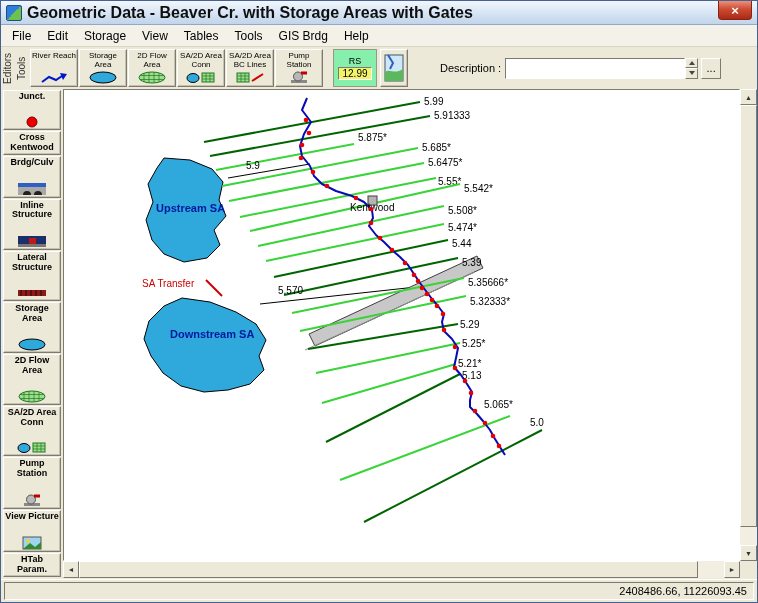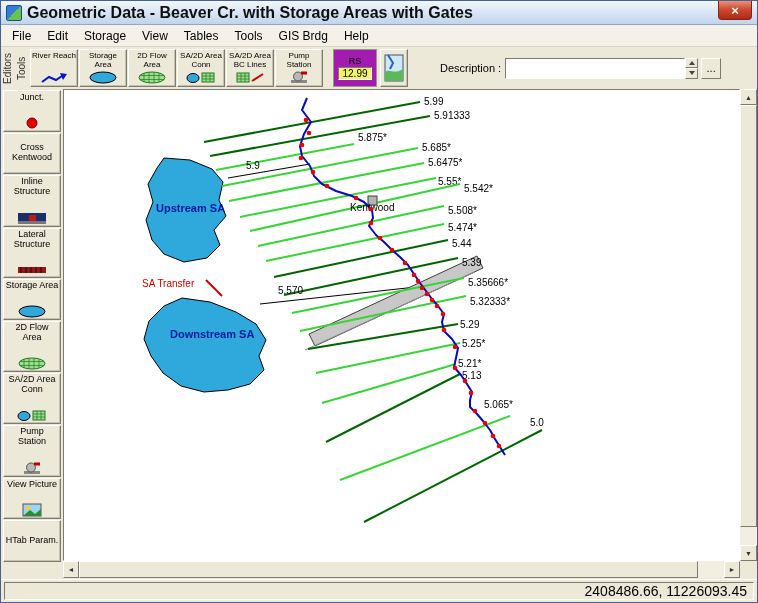--- a/index.html
+++ b/index.html
@@ -35,21 +35,21 @@
     display: flex; align-items: center; padding: 2px 1px; }
   .vlabels { display: flex; height: 38px; }
   .vlabel { writing-mode: vertical-rl; transform: rotate(180deg);
     font-size: 10px; color: #333; width: 14px; text-align: center; }
   .tbtn { width: 48px; height: 38px; margin-right: 1px; background: #ECE9D8;
     border: 1px solid; border-color: #FFFFFF #7E7A70 #7E7A70 #FFFFFF;
     box-shadow: inset -1px -1px 0 #C6C2B2;
     display: flex; flex-direction: column; align-items: center; justify-content: space-between;
     padding: 2px 1px; font-size: 8px; line-height: 1.1; text-align: center; cursor: pointer; }
   .rs-group { width: 44px; height: 38px; margin-left: 9px; border: 1px solid #9A968A;
-    background: #a21caf; display: flex; flex-direction: column; align-items: center;
+    background: #86efac; display: flex; flex-direction: column; align-items: center;
     justify-content: center; gap: 1px; }
   .rs-label { font-size: 9px; }
   .rs-value { font-size: 10px; background: #F2F36B; border: 1px solid;
     border-color: #7E7A70 #FFF #FFF #7E7A70; padding: 0 3px; }
   .map-btn { width: 28px; justify-content: center; margin-left: 3px; }
   .desc-label { font-size: 11px; margin-left: 10px; margin-right: 4px; white-space: nowrap; padding-left: 21px; }
   .desc-input { width: 180px; height: 21px; border: 1px solid;
     border-color: #7E7A70 #FFF #FFF #7E7A70; background: #FFF; font-size: 11px;
     padding: 0 3px; font-family: inherit; }
   .spinner { width: 13px; height: 21px; display: flex; flex-direction: column; }
@@ -59,21 +59,21 @@
   .spin-down::after { content: ""; border-left: 3px solid transparent; border-right: 3px solid transparent; border-top: 4px solid #444; }
   .ellipsis-btn { width: 20px; height: 21px; margin-left: 3px; background: #ECE9D8;
     border: 1px solid; border-color: #FFF #7E7A70 #7E7A70 #FFF; font-size: 11px;
     display: flex; align-items: center; justify-content: center; font-family: inherit; cursor: pointer; }
   
   .sidebar { position: absolute; left: 0; top: 88px; width: 62px; height: 474px;
     display: flex; flex-direction: column; padding: 1px 2px; gap: 1px; }
   .sbtn { flex: 1; background: #ECE9D8; border: 1px solid;
     border-color: #FFF #7E7A70 #7E7A70 #FFF; box-shadow: inset -1px -1px 0 #C6C2B2;
     display: flex; flex-direction: column; align-items: center; justify-content: center; gap: 14px;
-    font-size: 9px; line-height: 1.1; text-align: center; padding: 1px; cursor: pointer; }
+    font-size: 9px; line-height: 1.1; text-align: center; padding: 1px; cursor: pointer; font-weight: bold; }
   
   .canvas { position: absolute; left: 62px; top: 88px; width: 677px; height: 472px;
     background: #FFF; border: 1px solid; border-color: #7E7A70 #FFF #FFF #7E7A70; overflow: hidden; }
   svg.schematic { display: block; width: 675px; height: 470px; font-family: "Liberation Sans", sans-serif; }
   
   .vscroll { position: absolute; left: 739px; top: 88px; width: 17px; height: 472px;
     display: flex; flex-direction: column; background: #F2EFE2; }
   .hscroll { position: absolute; left: 62px; top: 560px; width: 677px; height: 17px;
     display: flex; background: #F2EFE2; }
   .sarrow { width: 17px; height: 16px; background: #ECE9D8; border: 1px solid;
@@ -84,21 +84,21 @@
   .vthumb { position: absolute; left: 0; top: 0; width: 100%; height: 96%;
     background: #ECE9D8; border: 1px solid; border-color: #FFF #7E7A70 #7E7A70 #FFF; }
   .htrack { flex: 1; position: relative; }
   .hthumb { position: absolute; left: 0; top: 0; height: 100%; width: 96%;
     background: #ECE9D8; border: 1px solid; border-color: #FFF #7E7A70 #7E7A70 #FFF; }
   .corner { position: absolute; left: 739px; top: 560px; width: 17px; height: 17px; background: #ECE9D8; }
   
   .statusbar { position: absolute; left: 0; top: 578px; right: 0; height: 23px;
     padding: 2px 3px; background: #ECE9D8; border-top: 1px solid #FFF; }
   .status-field { height: 18px; border: 1px solid; border-color: #7E7A70 #FFF #FFF #7E7A70;
-    display: flex; align-items: center; justify-content: flex-end; padding-right: 6px; font-size: 14px; }
+    display: flex; align-items: center; justify-content: flex-end; padding-right: 6px; font-size: 11px; }
 </style>
 </head>
 <body>
 
 <div class="window">
 
   <div class="titlebar">
     <div class="appicon"></div>
     <div class="title">Geometric Data - Beaver Cr. with Storage Areas with Gates</div>
     <div class="closebtn">×</div>
@@ -195,20 +195,29 @@
 
   <div class="sidebar">
     <div class="sbtn">
       <span>Junct.</span>
       <svg width="12" height="12" viewBox="0 0 12 12">
           <circle cx="6" cy="6" r="5" fill="#E80000" stroke="#7A0000"></circle>
         </svg>
     </div>
     <div class="sbtn">
       <span>Cross Kentwood</span>
+    </div>
+    <div class="sbtn">
+      <span>Brdg/Culv</span>
+      <svg width="30" height="14" viewBox="0 0 30 14">
+          <rect x="1" y="1" width="28" height="4" fill="#2F5FC0"></rect>
+          <rect x="1" y="5" width="28" height="8" fill="#A8A8A8"></rect>
+          <path d="M6,13 a4,4 0 0 1 8,0 z" fill="#202020"></path>
+          <path d="M17,13 a4,4 0 0 1 8,0 z" fill="#202020"></path>
+        </svg>
     </div>
     <div class="sbtn">
       <span>Inline Structure</span>
       <svg width="30" height="14" viewBox="0 0 30 14">
           <rect x="1" y="2" width="28" height="10" fill="#1B2F6B"></rect>
           <rect x="12" y="4" width="7" height="8" fill="#C01818"></rect>
           <rect x="1" y="10" width="28" height="3" fill="#777"></rect>
         </svg>
     </div>
     <div class="sbtn">

